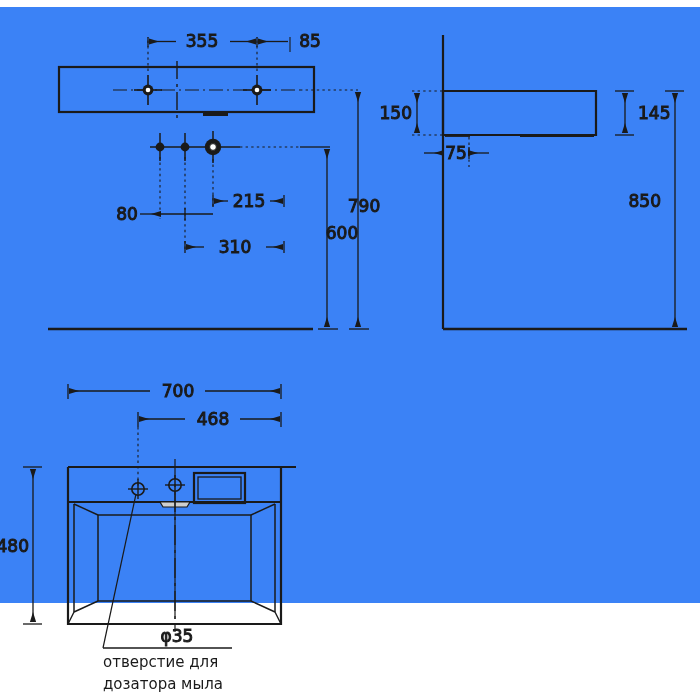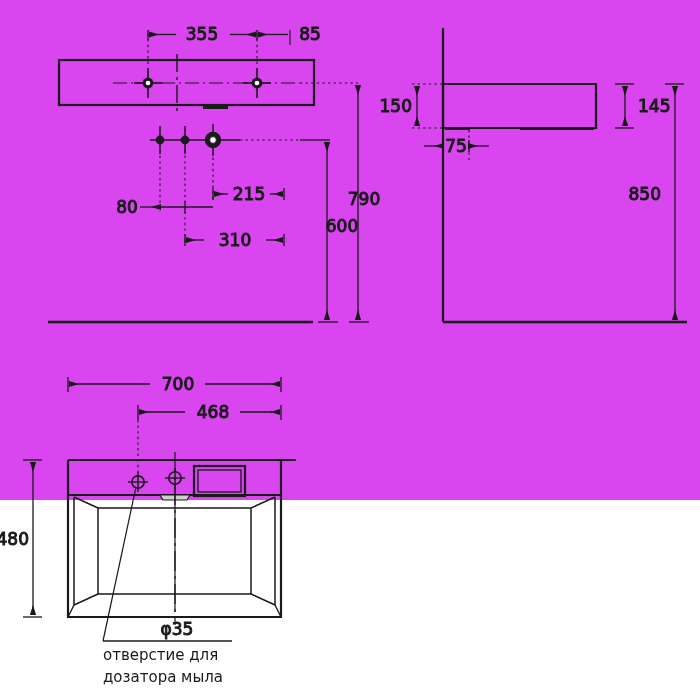--- a/index.html
+++ b/index.html
@@ -1,18 +1,18 @@
 <!DOCTYPE html>
 <html><head>
 <meta charset="utf-8">
 <style>
   html,body{margin:0;padding:0;background:#ffffff;}
   body{width:700px;height:700px;overflow:hidden;
        font-family:"DejaVu Sans","Liberation Sans",sans-serif;}
-  #sheet{position:relative;width:700px;height:500px;background:#d946ef;}
+  #sheet{position:relative;width:700px;height:596px;background:#3b82f6;margin-top:7px;}
   svg{display:block;}
   .dimtext{font-family:"DejaVu Sans","Liberation Sans",sans-serif;
            font-size:17px;fill:#1a1a1a;}
   .notetext{font-family:"DejaVu Sans","Liberation Sans",sans-serif;
             font-size:15px;fill:#1a1a1a;}
 </style>
 </head>
 <body>
 
 <div id="sheet">

